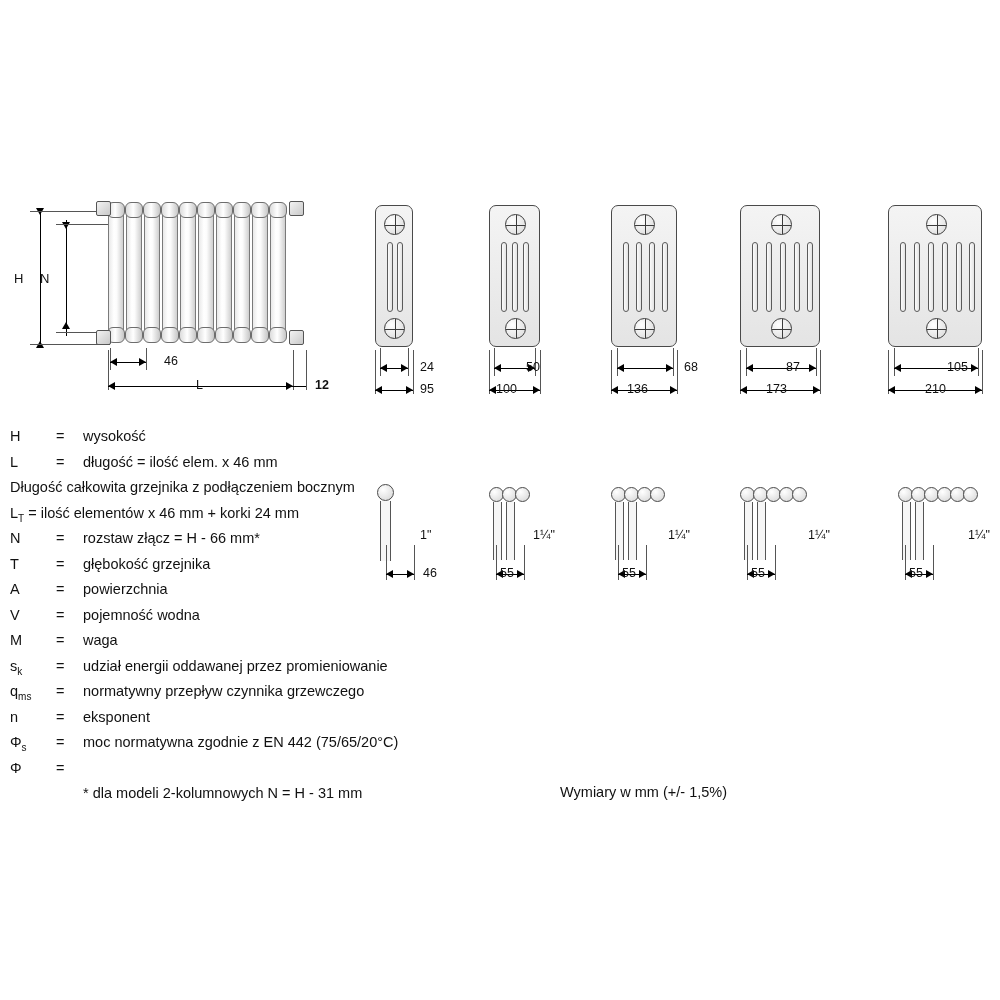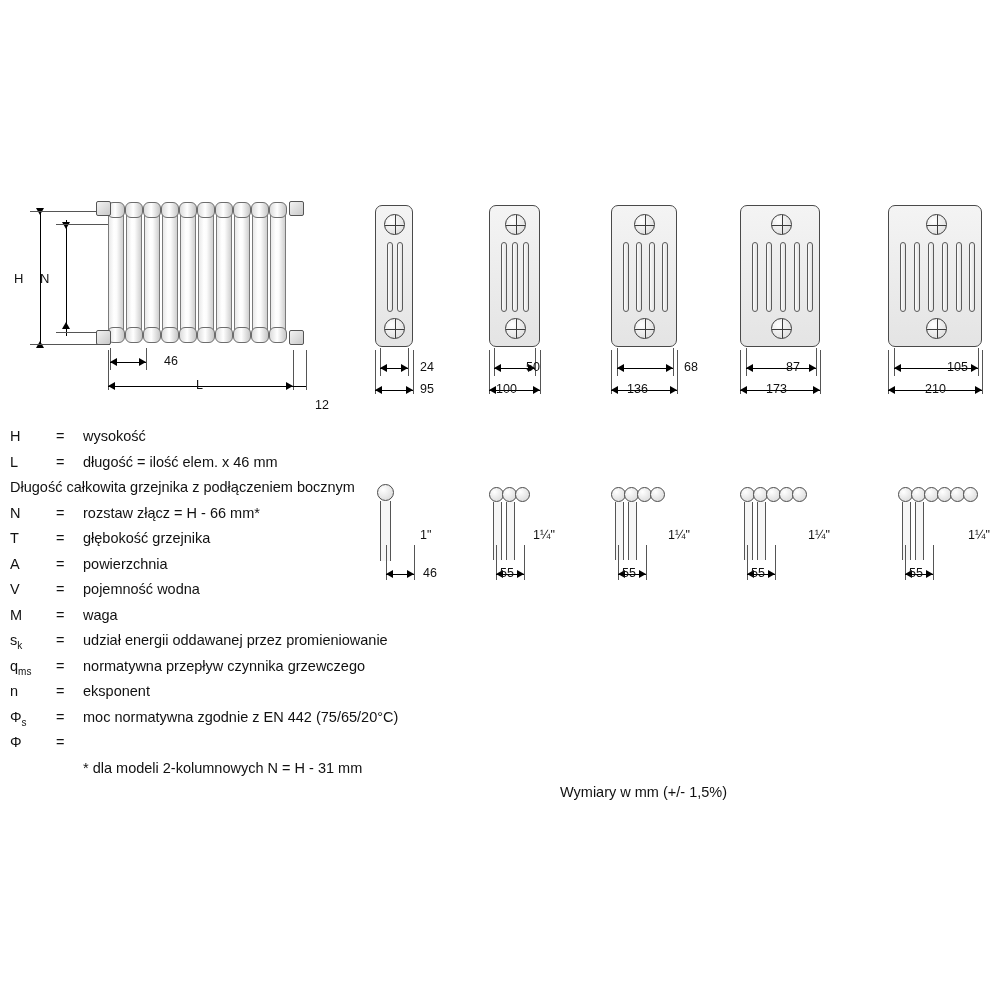--- a/index.html
+++ b/index.html
@@ -202,21 +202,21 @@
 
     <div class="thin-v" style="left:108px; top:350px; height:40px;"></div>
     <div class="thin-v" style="left:293px; top:350px; height:40px;"></div>
     <div class="line-h" style="left:108px; top:386px; width:185px;"></div>
     <div class="arrow-l" style="left:108px; top:382px;"></div>
     <div class="arrow-r" style="left:286px; top:382px;"></div>
     <div class="dim-label" style="left:196px; top:378px;">L</div>
 
     <div class="thin-v" style="left:306px; top:350px; height:40px;"></div>
     <div class="line-h" style="left:293px; top:386px; width:13px;"></div>
-    <div class="dim-label" style="left:315px; top:398px;">12</div>
+    <div class="dim-label" style="left:315px; top:378px;font-weight:bold;">12</div>
   </div>
 
   <div>
     <div class="sec" style="left:375px; top:205px; width:38px; height:142px;">
       <div class="sec-circle" style="left:8px; top:8px; width:21px; height:21px;">
         <div class="cross-h"></div>
           <div class="cross-v"></div>
       </div>
       <div class="sec-circle" style="left:8px; top:112px; width:21px; height:21px;">
         <div class="cross-h"></div>
@@ -443,20 +443,21 @@
       <span class="legend-eq">=</span>
       <span class="legend-txt">wysokość</span>
     </div>
     <div class="legend-row">
       <span class="legend-sym">L</span>
       <span class="legend-eq">=</span>
       <span class="legend-txt">długość = ilość elem. x 46 mm</span>
     </div>
 
     <div class="legend-full">Długość całkowita grzejnika z podłączeniem bocznym</div>
+    <div class="legend-full"><span>L</span><sub>T</sub><span> = ilość elementów x 46 mm + korki 24 mm</span></div>
 
     <div class="legend-row">
       <span class="legend-sym">N</span>
       <span class="legend-eq">=</span>
       <span class="legend-txt">rozstaw złącz = H - 66 mm*</span>
     </div>
     <div class="legend-row">
       <span class="legend-sym">T</span>
       <span class="legend-eq">=</span>
       <span class="legend-txt">głębokość grzejnika</span>
@@ -478,21 +479,21 @@
     </div>
 
     <div class="legend-row">
       <span class="legend-sym"><span>s</span><sub>k</sub></span>
       <span class="legend-eq">=</span>
       <span class="legend-txt">udział energii oddawanej przez promieniowanie</span>
     </div>
     <div class="legend-row">
       <span class="legend-sym"><span>q</span><sub>ms</sub></span>
       <span class="legend-eq">=</span>
-      <span class="legend-txt">normatywna przepływ czynnika grzewczego</span>
+      <span class="legend-txt">normatywny przepływ czynnika grzewczego</span>
     </div>
     <div class="legend-row">
       <span class="legend-sym"><span>n</span><sub></sub></span>
       <span class="legend-eq">=</span>
       <span class="legend-txt">eksponent</span>
     </div>
     <div class="legend-row">
       <span class="legend-sym"><span>Φ</span><sub>s</sub></span>
       <span class="legend-eq">=</span>
       <span class="legend-txt">moc normatywna zgodnie z EN 442 (75/65/20°C)</span>

